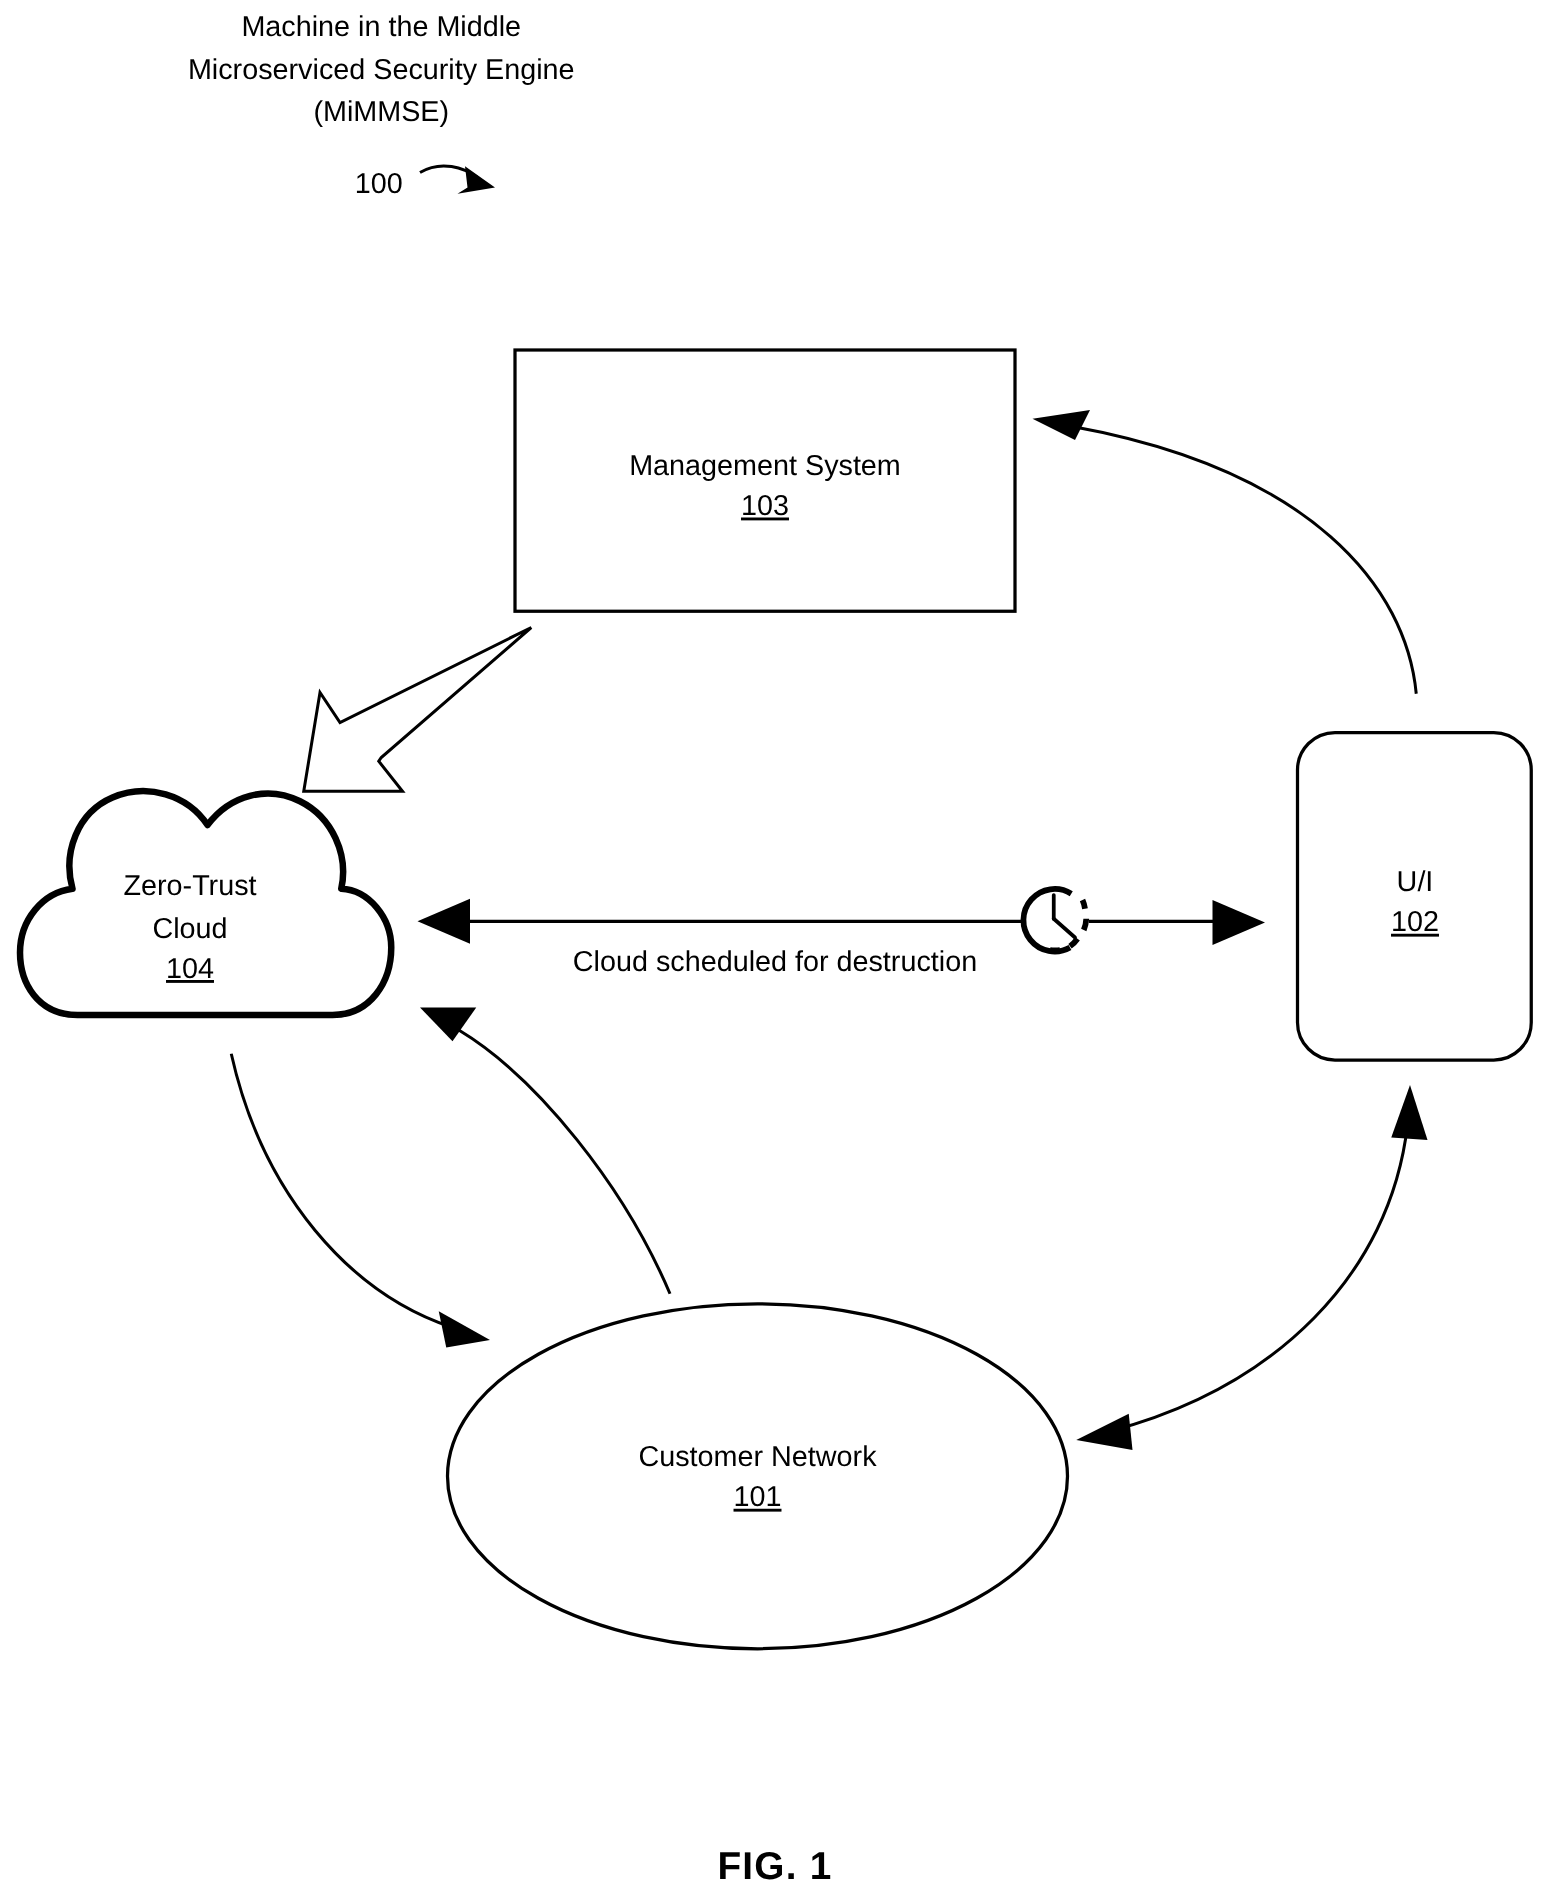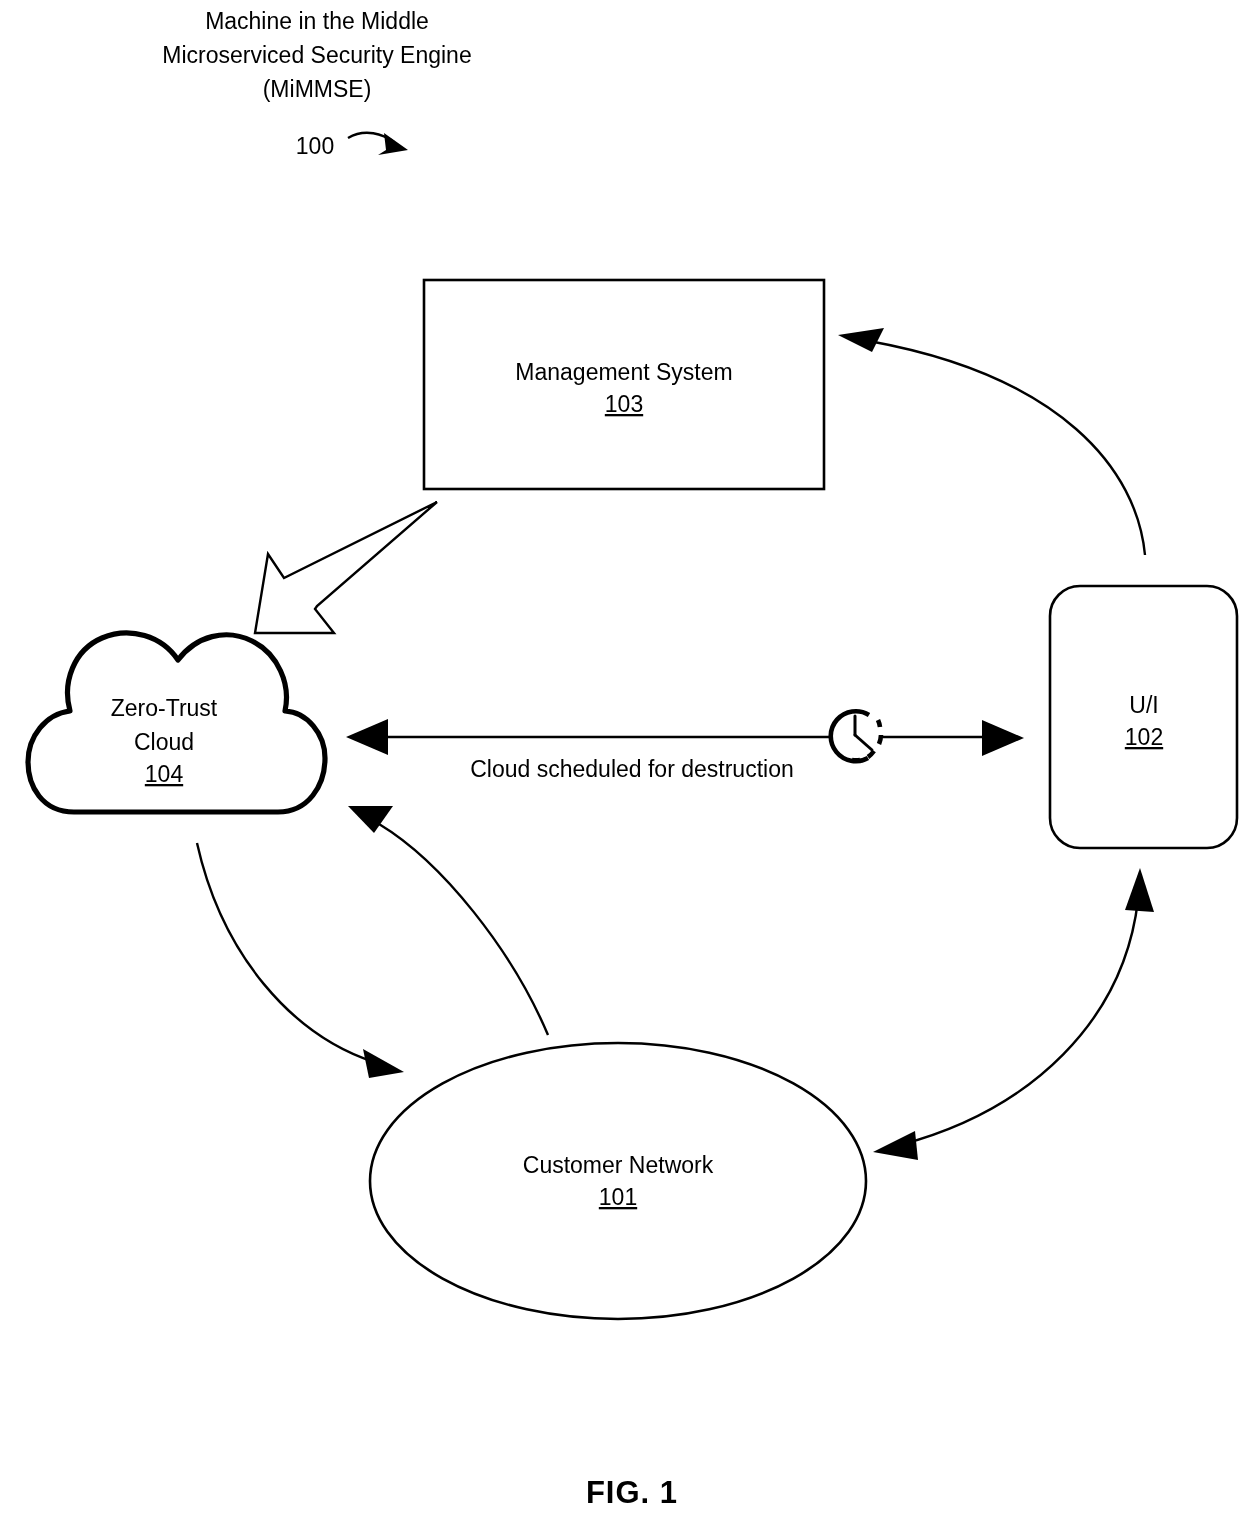--- a/index.html
+++ b/index.html
@@ -14,21 +14,20 @@
     font-family: "Liberation Sans", sans-serif;
     color: #000000;
     overflow: hidden;
   }
   #figure-root {
     position: absolute;
     left: 0;
     top: 0;
     width: 1040px;
     height: 1522px;
-    margin-left: 12px;
   }
   svg.diagram {
     position: absolute;
     left: 0;
     top: 0;
     width: 1240px;
     height: 1522px;
     display: block;
   }
   text {

